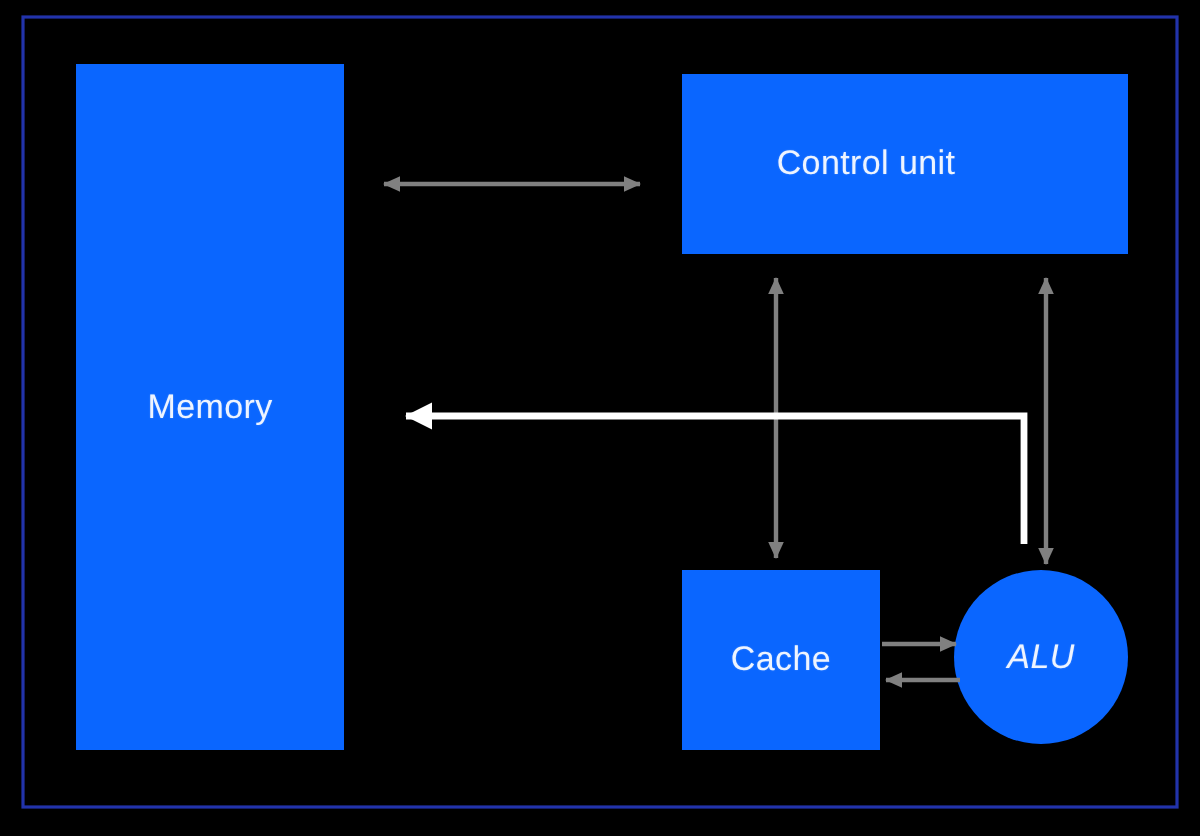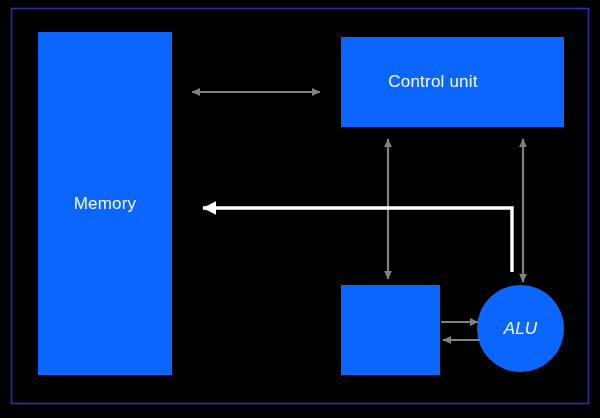--- a/index.html
+++ b/index.html
@@ -87,16 +87,17 @@
     <line x1="480" y1="340" x2="443" y2="340" stroke="#808080" stroke-width="2.2" marker-end="url(#arrow-gray-end)"></line>
 
     <path d="M 512 272 L 512 208 L 203 208" fill="none" stroke="#ffffff" stroke-width="3.4" stroke-linejoin="miter" stroke-linecap="butt" marker-end="url(#arrow-white-end)"></path>
 
   </svg>
 
   <div class="node-label" id="label-memory" style="left: 38px; top: 32px; width: 134px; height: 343px; color: rgb(238, 244, 255); border-radius: 32px;">Memory</div>
 
   <div class="node-label" id="label-control" style="left: 341px; top: 37px; width: 184px; height: 90px; color: rgb(238, 244, 255);">Control unit</div>
 
+  <div class="node-label" id="label-cache" style="left: 341px; top: 285px; width: 99px; height: 90px; color: rgb(238, 244, 255);">Cache</div>
 
   <div class="node-label" id="label-alu" style="left: 477px; top: 285px; width: 87px; height: 87px; color: rgb(238, 244, 255);">ALU</div>
 
 </div>
 
 </body></html>

